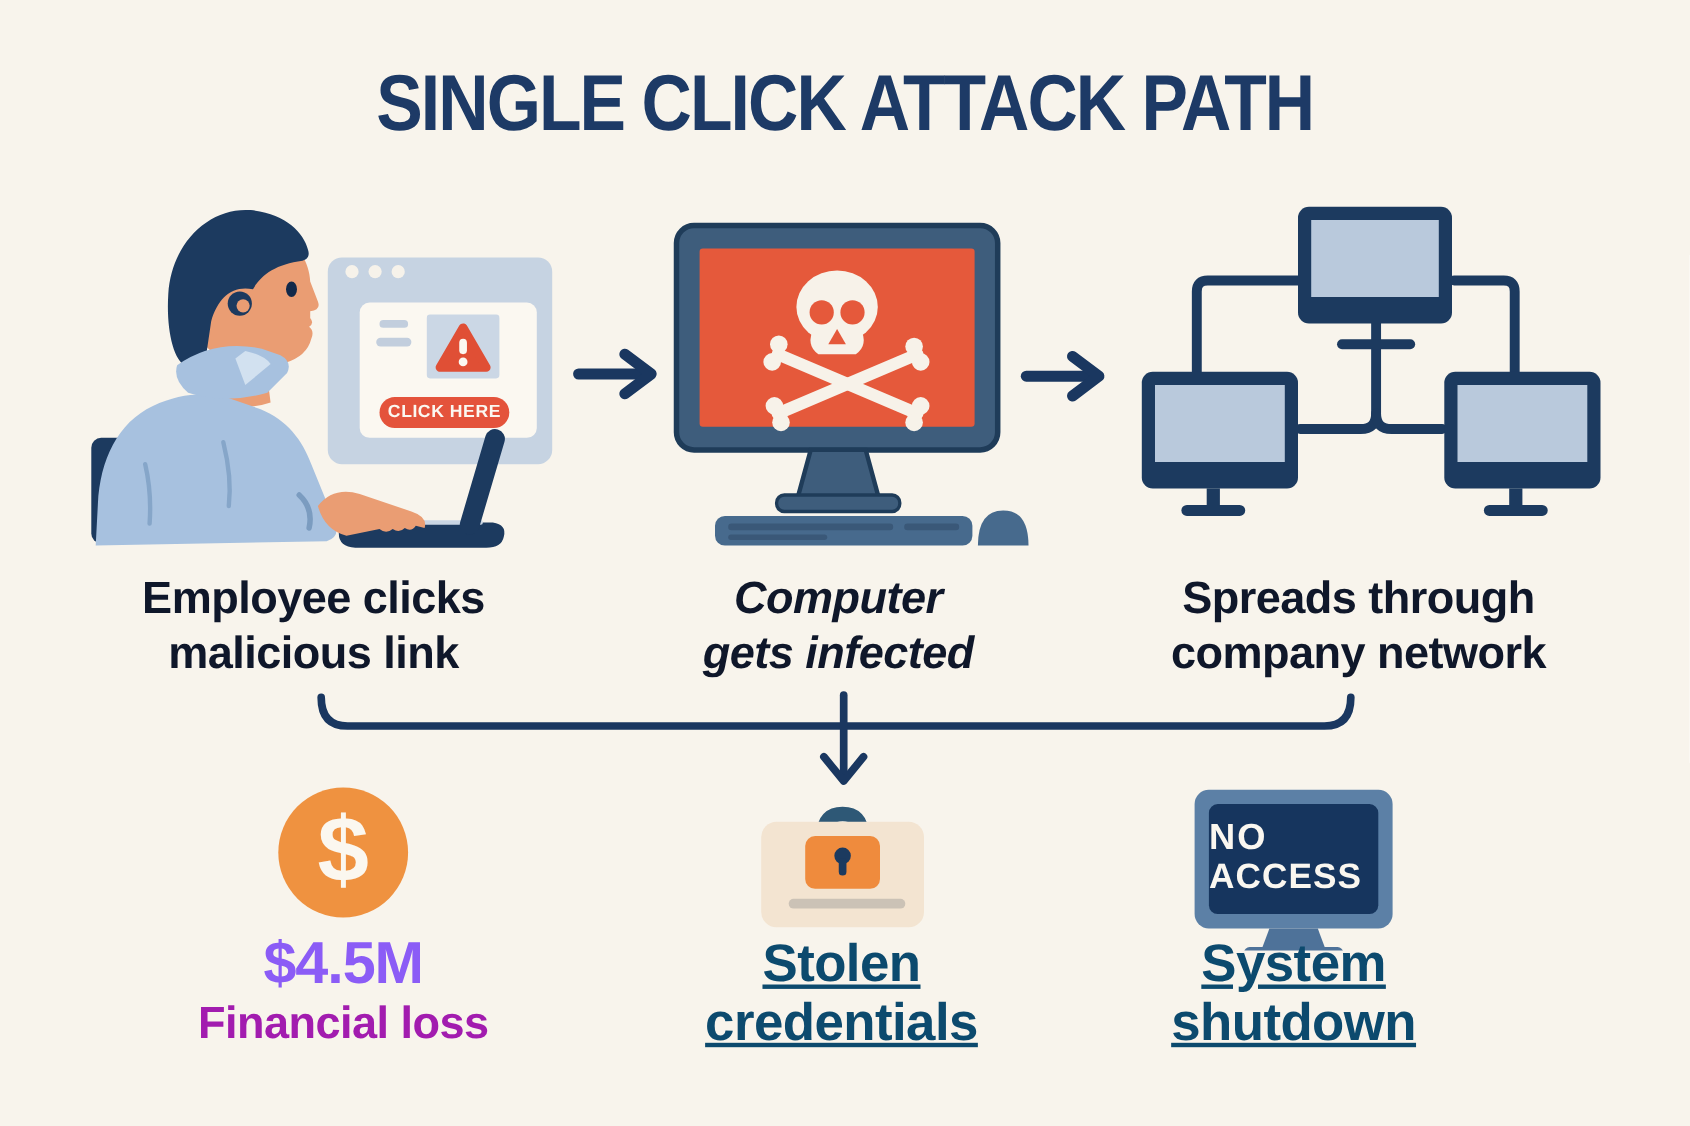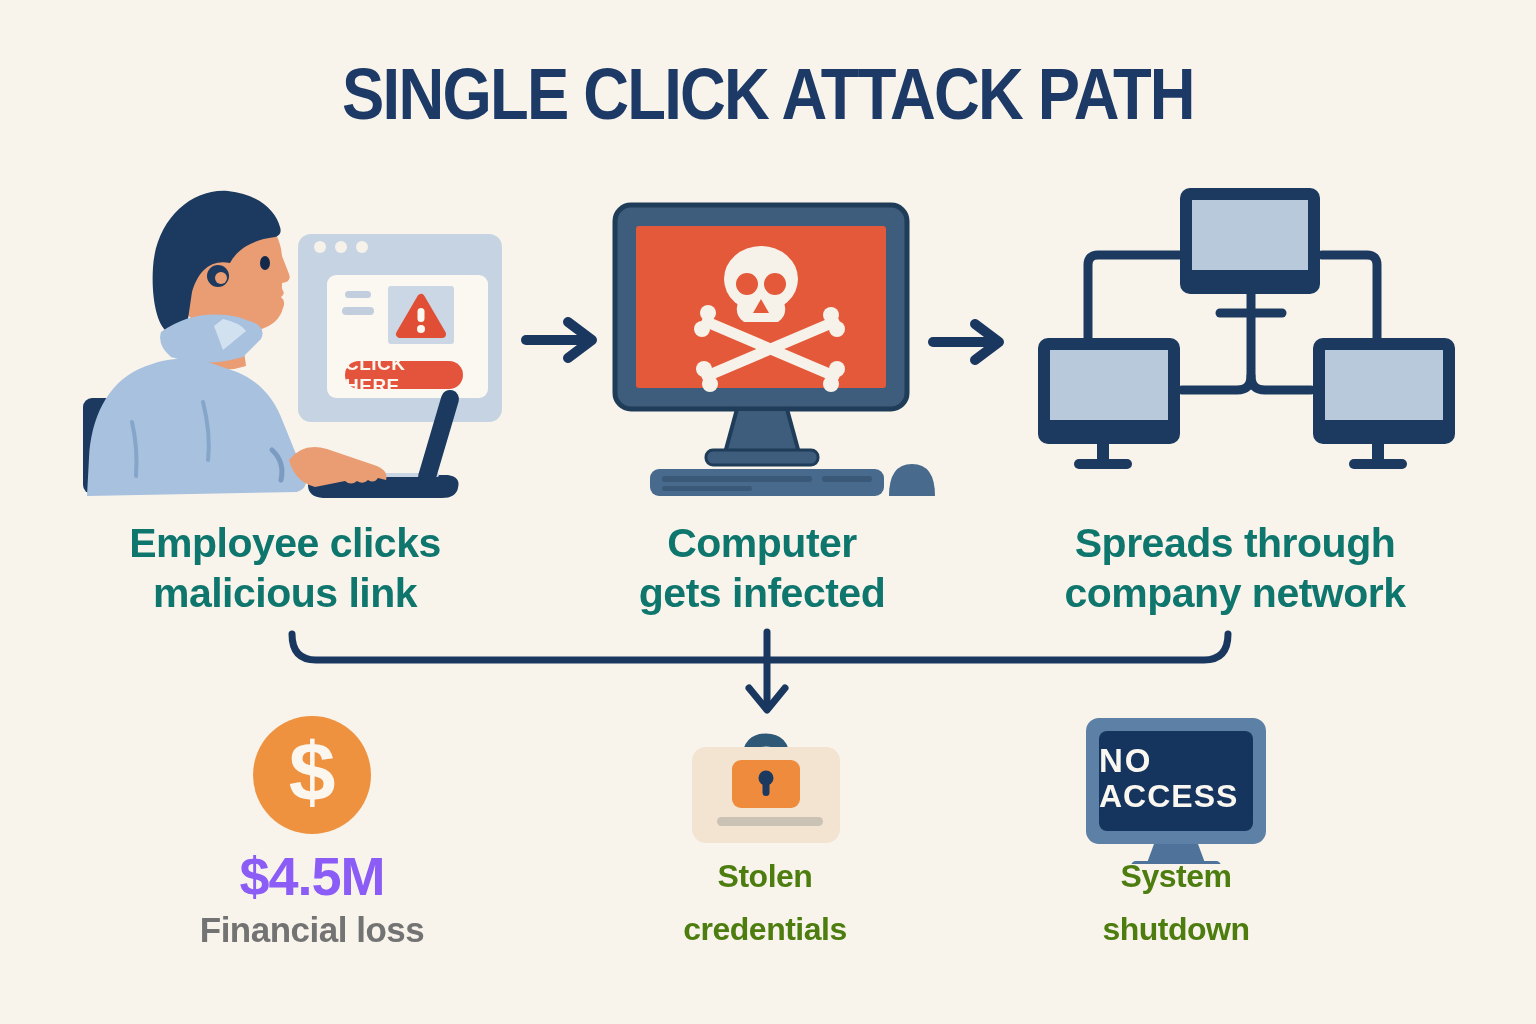--- a/index.html
+++ b/index.html
@@ -2,30 +2,30 @@
 <html><head>
 <meta charset="utf-8">
 <style>
   html,body{margin:0;padding:0;}
   body{font-family:"Liberation Sans","DejaVu Sans",sans-serif;}
   .stage{position:relative;width:1536px;height:1024px;background:#F8F4EC;overflow:hidden;}
   .abs{position:absolute;}
   .title{position:absolute;left:0;right:0;top:56px;margin:0;text-align:center;
          font-size:72px;line-height:76px;font-weight:700;letter-spacing:-2px;
          color:#1D3A66;transform:scaleX(0.88);transform-origin:50% 50%;}
-  .cap{position:absolute;width:400px;text-align:center;color:#0f766e;font-weight:700;
+  .cap{position:absolute;width:400px;text-align:center;color:#0f172a;font-weight:700;
        font-size:41px;line-height:50px;white-space:pre-line;letter-spacing:-0.5px;}
-  .cap-bottom{position:absolute;width:350px;text-align:center;color:#4d7c0f;font-weight:700;
-       font-size:32px;line-height:53px;white-space:pre-line;letter-spacing:-0.5px;}
+  .cap-bottom{position:absolute;width:350px;text-align:center;color:#0c4a6e;font-weight:700;
+       font-size:48px;line-height:53px;white-space:pre-line;letter-spacing:-0.5px;text-decoration:underline;}
   .value-big{position:absolute;width:350px;text-align:center;color:#8b5cf6;font-weight:700;
        font-size:54px;line-height:56px;letter-spacing:-1px;}
-  .value-sub{position:absolute;width:350px;text-align:center;color:#737373;font-weight:700;
-       font-size:35px;line-height:44px;letter-spacing:-0.5px;}
+  .value-sub{position:absolute;width:350px;text-align:center;color:#a21caf;font-weight:700;
+       font-size:41px;line-height:44px;letter-spacing:-0.5px;}
   .click-btn{position:absolute;left:345px;top:361px;width:118px;height:28px;border-radius:15px;
-       background:#E4533B;color:#FBF8F1;font-weight:700;font-size:19px;letter-spacing:0.5px;
+       background:#E4533B;color:#FBF8F1;font-weight:700;font-size:16px;letter-spacing:0.5px;
        display:flex;align-items:center;justify-content:center;}
   .coin{position:absolute;left:253px;top:716px;width:118px;height:118px;border-radius:50%;
        background:#EF9240;display:flex;align-items:center;justify-content:center;}
   .coin-symbol{color:#FBF7EF;font-size:84px;font-weight:700;line-height:1;padding-bottom:6px;}
   .screen-text{position:absolute;left:1099px;top:742px;width:154px;text-align:left;color:#FAF7F0;}
   .screen-text .l1{font-size:33px;line-height:37px;font-weight:700;letter-spacing:2px;}
   .screen-text .l2{font-size:32px;line-height:34px;font-weight:700;letter-spacing:1px;}
 </style>
 </head>
 <body>
@@ -132,21 +132,21 @@
     <g>
       <rect x="283" y="158" width="142" height="106" rx="10" fill="#1C3A5F"></rect>
       <rect x="295" y="170" width="118" height="70" fill="#B9C9DC"></rect>
       <rect x="342" y="264" width="12" height="17" fill="#1C3A5F"></rect>
       <rect x="319" y="279" width="58" height="10" rx="5" fill="#1C3A5F"></rect>
     </g>
   </svg>
 
   <div class="cap" style="left:85px;top:518px;">Employee clicks
 malicious link</div>
-  <div class="cap" style="left:562px;top:518px;">Computer
+  <div class="cap" style="left:562px;top:518px;font-style:italic;">Computer
 gets infected</div>
   <div class="cap" style="left:1035px;top:518px;">Spreads through
 company network</div>
 
   <svg class="abs" style="left:270px;top:626px;" width="980" height="104" viewBox="0 0 980 104">
     <path d="M22,8 Q22,34 46,34 H934 Q958,34 958,8" fill="none" stroke="#1A3760" stroke-width="7" stroke-linecap="round"></path>
     <g>
       <line x1="497" y1="6" x2="497" y2="80" stroke="#1A3760" stroke-width="7" stroke-linecap="round"></line>
       <path d="M479,62 L497,84 L515,62" fill="none" stroke="#1A3760" stroke-width="7" stroke-linecap="round" stroke-linejoin="round"></path>
     </g>

